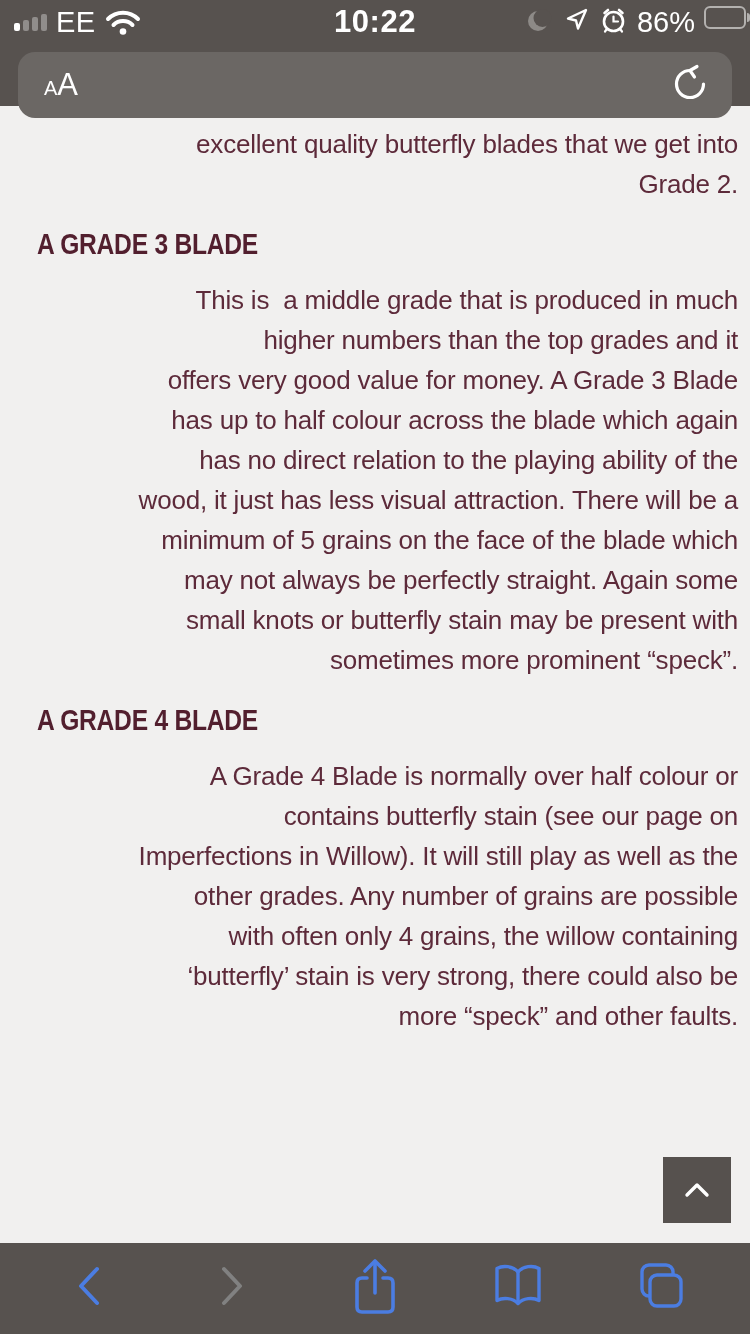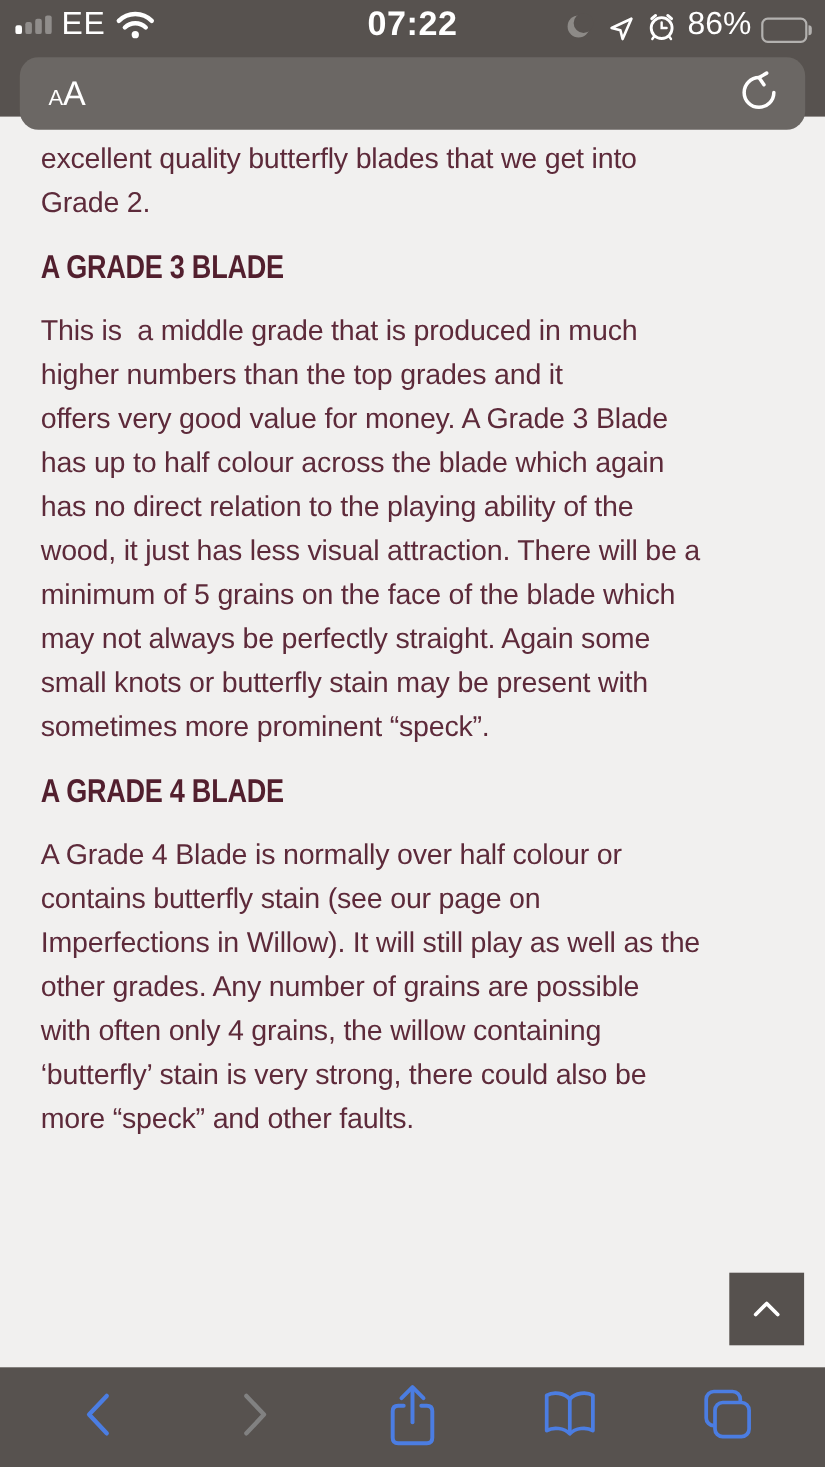--- a/index.html
+++ b/index.html
@@ -37,21 +37,21 @@
   .signal i{display:block;width:6px;border-radius:2px;background:var(--dim-white);}
   .signal i:nth-child(1){height:8px;background:#fff;}
   .signal i:nth-child(2){height:11px;}
   .signal i:nth-child(3){height:14px;}
   .signal i:nth-child(4){height:17px;}
   .carrier{font-size:29px;font-weight:500;letter-spacing:.5px;}
   .sb-time{
     position:absolute;left:50%;transform:translateX(-50%);
     font-size:31px;font-weight:700;letter-spacing:.5px;
   }
-  .sb-right{margin-left:auto;display:flex;align-items:flex-end;gap:9px;padding-right:12px;}
+  .sb-right{margin-left:auto;display:flex;align-items:flex-start;gap:9px;}
   .pct{font-size:29px;}
   .battery{position:relative;width:46px;height:23px;display:flex;align-items:center;}
   .battery .shell{
     width:42px;height:23px;border:2.5px solid rgba(255,255,255,.55);
     border-radius:6px;padding:2px;
   }
   .battery .fill{height:100%;width:86%;background:#fff;border-radius:3px;}
   .battery .nub{
     width:3.5px;height:9px;background:rgba(255,255,255,.55);
     border-radius:0 3px 3px 0;margin-left:1px;
@@ -77,20 +77,21 @@
 
   
   .content{
     position:absolute;top:0;left:0;right:0;bottom:0;
     padding:124px 12px 0 37px;z-index:1;
     color:var(--body-text);
   }
   .body-text{
     font-size:26px;line-height:40px;letter-spacing:-.2px;
     white-space:pre-wrap;
+    text-align:right;
   }
   .section h2{
     color:var(--heading);font-size:30px;line-height:32px;font-weight:700;
     letter-spacing:-.3px;margin:24px 0 20px;
     transform:scaleX(.82);transform-origin:left center;white-space:nowrap;
   }
   .section--gap{margin-top:72px;display:block;}
 
   
   .scroll-top{
@@ -168,21 +169,21 @@
       <span class="carrier">EE</span>
       <span>
         <svg width="36" height="27" viewBox="0 0 36 27">
           <path d="M3 10 a21 21 0 0 1 30 0" fill="none" stroke="#fff" stroke-width="4" stroke-linecap="round"></path>
           <path d="M8.5 16 a13.5 13.5 0 0 1 19 0" fill="none" stroke="#fff" stroke-width="4" stroke-linecap="round"></path>
           <circle cx="18" cy="22.5" r="3.3" fill="#fff"></circle>
         </svg>
       </span>
     </div>
 
-    <span class="sb-time">07:22</span>
+    <span class="sb-time">10:22</span>
 
     <div class="sb-right">
       <span>
         <svg width="30" height="30" viewBox="0 0 30 30">
           <circle cx="13" cy="15" r="10" fill="#8d8a87"></circle>
           <circle cx="17.5" cy="12" r="9" fill="#57524f"></circle>
         </svg>
       </span>
       <span>
         <svg width="26" height="26" viewBox="0 0 26 26">

